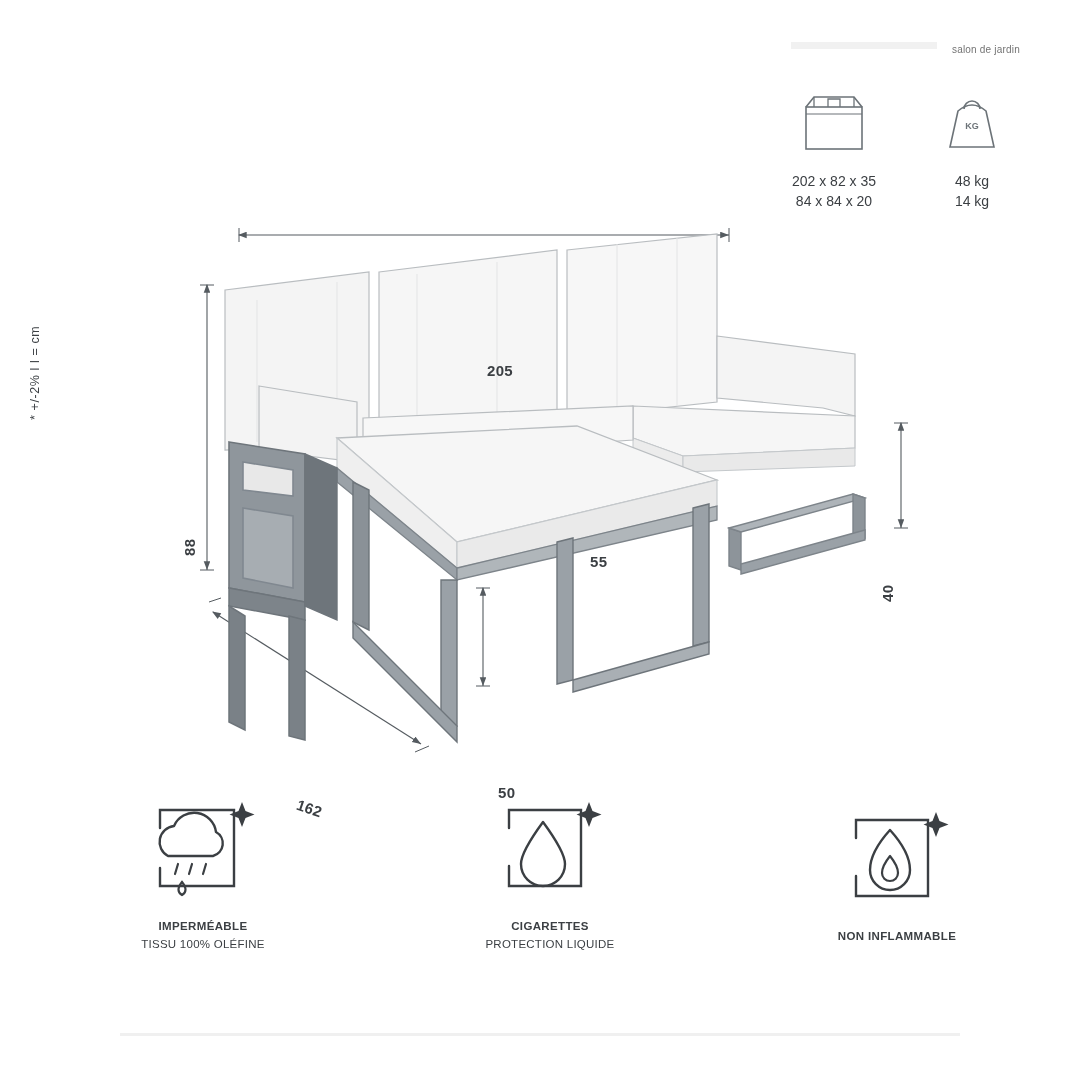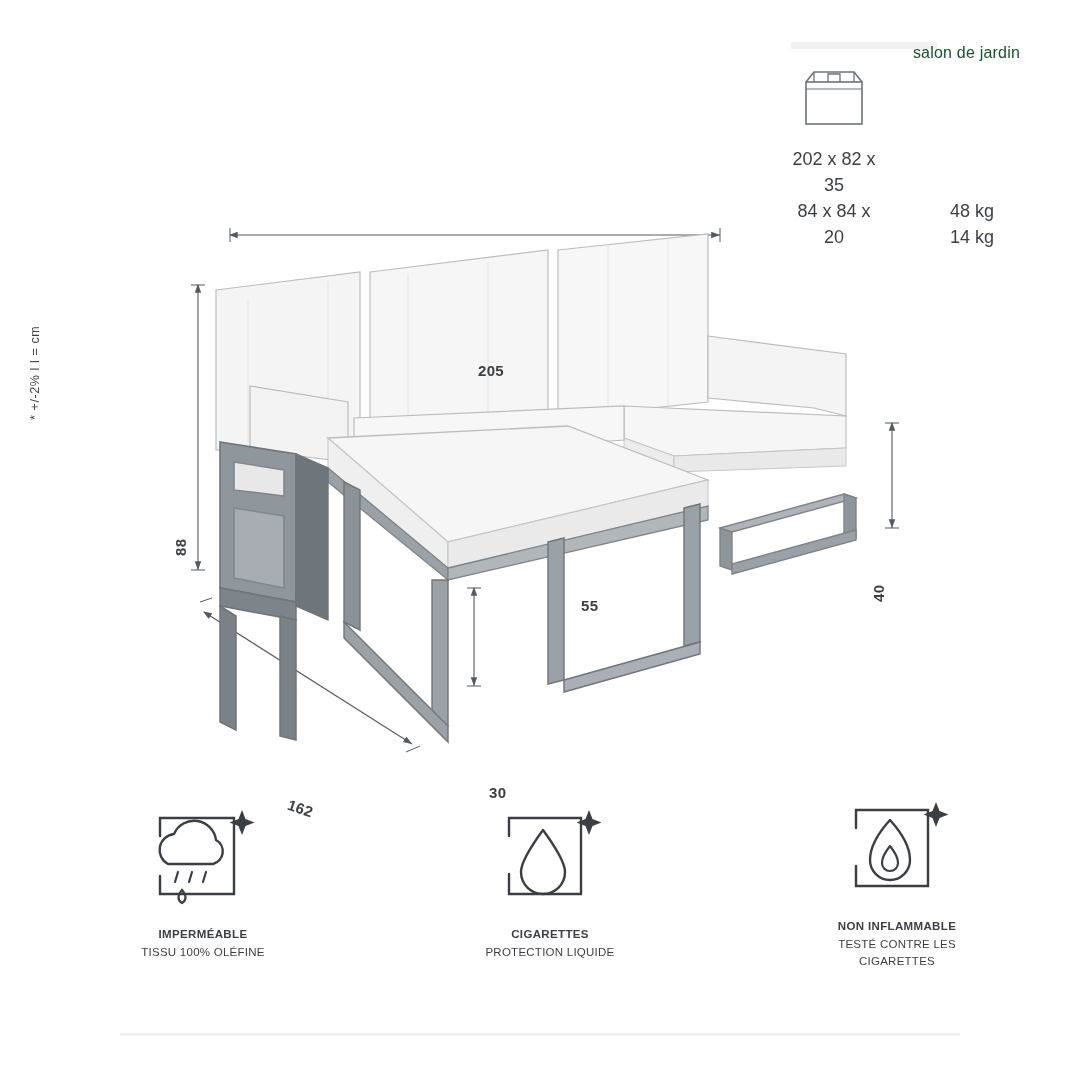--- a/index.html
+++ b/index.html
@@ -17,34 +17,34 @@
   .page { position: absolute; inset: 0; }
 
   
   .pkg-block {
     position: absolute;
     top: 44px; right: 60px;
     width: 300px;
     text-align: right;
   }
   .pkg-title {
-    font-size: 16px;
-    color: #14532d;
+    font-size: 10px;
+    color: #737373;
     letter-spacing: .2px;
-    margin-bottom: 0;
+    margin-bottom: 32px;
     font-weight: 400;
   }
   .pkg-icons {
     display: flex;
     justify-content: flex-end;
     gap: 42px;
     align-items: flex-end;
   }
   .pkg-col { text-align: center; width: 96px; }
-  .pkg-lines { margin-top: 10px; font-size: 18px; line-height: 1.45; color: #3b3f43; }
+  .pkg-lines { margin-top: 10px; font-size: 14px; line-height: 1.45; color: #3b3f43; }
 
   
   .pkg-bar {
     position: absolute;
     top: 42px; right: 143px;
     width: 146px; height: 7px;
     background: #f1f1f1;
   }
 
   
@@ -54,33 +54,33 @@
     width: 220px;
     transform: rotate(-90deg);
     transform-origin: left top;
     font-size: 12.5px;
     letter-spacing: .6px;
     color: #3b3f43;
     white-space: nowrap;
   }
 
   
-  .drawing { position: absolute; left: 8px; top: 150px; width: 1056px; height: 640px; }
+  .drawing { position: absolute; left: 17px; top: 150px; width: 1056px; height: 640px; }
   .drawing svg { display: block; }
 
   .dimtext {
     position: absolute;
     font-size: 15px;
     font-weight: 700;
     color: #3b3f43;
     letter-spacing: .3px;
   }
   .d205 { left: 470px; top: 212px; }
   .d88  { left: 164px; top: 406px; transform: rotate(-90deg); transform-origin: left top;}
-  .d55  { left: 573px; top: 403px; margin-top: 44px; }
+  .d55  { left: 573px; top: 403px; }
   .d40  { left: 862px; top: 452px; transform: rotate(-90deg); transform-origin: left top;}
   .d30  { left: 481px; top: 634px; }
   .d162 { left: 283px; top: 646px; transform: rotate(19deg); transform-origin: left top;}
 
   
   .features {
     position: absolute;
     left: 120px; top: 790px;
     width: 860px;
     display: flex;
@@ -125,20 +125,27 @@
             <path d="M12 27 L68 27" stroke="#6c7378" stroke-width="1.2"></path>
           </svg>
         </div>
         <div class="pkg-lines">
           <div>202 x 82 x 35</div>
           <div>84 x 84 x 20</div>
         </div>
       </div>
 
       <div class="pkg-col">
+        <div>
+          <svg width="80" height="70" viewBox="0 0 80 70">
+            <path d="M18 60 L26 24 Q40 12 54 24 L62 60 Z" fill="none" stroke="#6c7378" stroke-width="1.6"></path>
+            <path d="M32 22 a8 8 0 0 1 16 0" fill="none" stroke="#6c7378" stroke-width="1.6"></path>
+            <text x="40" y="42" font-family="Liberation Sans, sans-serif" font-size="9" font-weight="700" fill="#6c7378" text-anchor="middle">KG</text>
+          </svg>
+        </div>
         <div class="pkg-lines">
           <div>48 kg</div>
           <div>14 kg</div>
         </div>
       </div>
 
     </div>
   </div>
 
   <div class="vnote">* +/-2%   l   l = cm</div>
@@ -240,21 +247,21 @@
 
       <g stroke="#6e757b" stroke-width="1.4">
         <polygon points="288,304 320,318 320,470 288,456" fill="#6e757b"></polygon>
       </g>
     </svg>
 
     <div class="dimtext d205">205</div>
     <div class="dimtext d88">88</div>
     <div class="dimtext d55">55</div>
     <div class="dimtext d40">40</div>
-    <div class="dimtext d30">30</div>
+    <div class="dimtext d30">50</div>
     <div class="dimtext d162">162</div>
   </div>
 
   <div class="features">
 
     <div class="feature">
       <div class="ficon">
         <svg width="130" height="112" viewBox="0 0 130 112">
           <path d="M22 38 L22 20 L96 20 L96 96 L22 96 L22 78" fill="none" stroke="#3b3f43" stroke-width="2.4" stroke-linecap="round"></path>
           <path d="M30 66 a16 16 0 0 1 6 -30 a22 22 0 0 1 42 6 a13 13 0 0 1 -3 24 Z" fill="none" stroke="#3b3f43" stroke-width="2.4" stroke-linejoin="round"></path>
@@ -284,19 +291,18 @@
     <div class="feature">
       <div class="ficon">
         <svg width="130" height="112" viewBox="0 0 130 112">
           <path d="M24 38 L24 20 L96 20 L96 96 L24 96 L24 76" fill="none" stroke="#3b3f43" stroke-width="2.4" stroke-linecap="round"></path>
           <path d="M58 30 q-20 22 -20 40 a20 20 0 0 0 40 0 q0 -18 -20 -40 Z" fill="none" stroke="#3b3f43" stroke-width="2.4" stroke-linejoin="round"></path>
           <path d="M58 56 q-8 10 -8 17 a8 8 0 0 0 16 0 q0 -7 -8 -17 Z" fill="none" stroke="#3b3f43" stroke-width="2.2" stroke-linejoin="round"></path>
           <path d="M104 12 l3.5 9 9 3.5 -9 3.5 -3.5 9 -3.5 -9 -9 -3.5 9 -3.5 Z" fill="#3b3f43"></path>
         </svg>
       </div>
       <div class="ftitle">NON INFLAMMABLE</div>
-      <div class="fsub">TESTÉ CONTRE LES CIGARETTES</div>
     </div>
 
   </div>
 
   <div class="footer-rule"></div>
 </div>
 
 </body></html>

